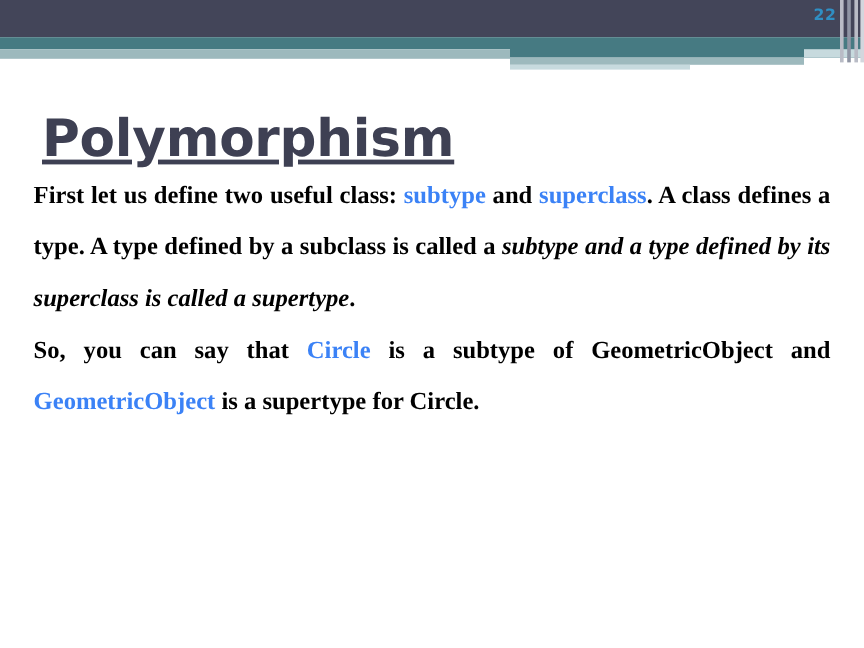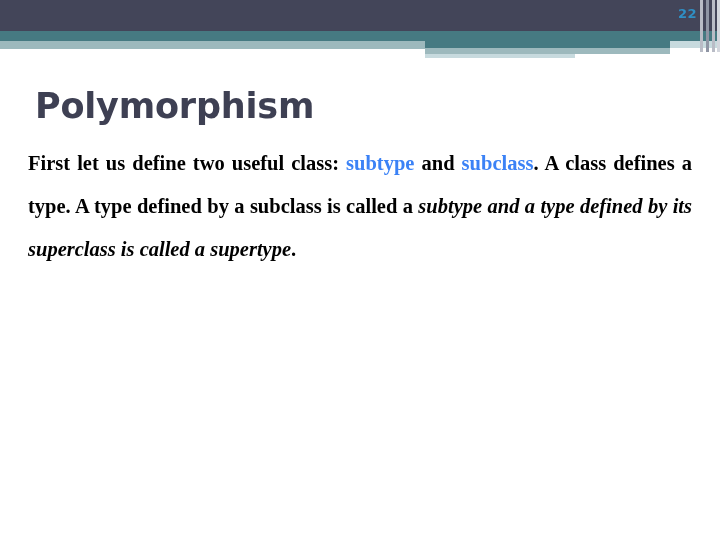--- a/index.html
+++ b/index.html
@@ -95,26 +95,27 @@
     letter-spacing: 0.5px;
     line-height: 1;
   }
 
   
   .slide-title {
     position: absolute;
     left: 35px;
     top: 64px;
     font-family: "DejaVu Sans", sans-serif;
-    font-size: 35px;
+    font-size: 43px;
     font-weight: bold;
     color: #3e4053;
     letter-spacing: -0.2px;
     line-height: 1.1;
     white-space: nowrap;
+    text-decoration: underline;
   }
 
   
   .slide-body {
     position: absolute;
     left: 28px;
     top: 142px;
     width: 664px;
     font-family: "Liberation Serif", serif;
     font-size: 20.5px;
@@ -146,14 +147,15 @@
   <div class="vbar vbar-a"></div>
   <div class="vbar vbar-b"></div>
   <div class="vbar vbar-c"></div>
   <div class="vbar vbar-d"></div>
   <div class="page-number">22</div>
 </div>
 
 <h1 class="slide-title">Polymorphism</h1>
 
 <div class="slide-body">
-  <p class="para"><span>First let us define two useful class: </span><span class="red">subtype</span><span> and </span><span class="red">subclass</span><span>. A class defines a type. A type defined by a subclass is called a </span><span class="ital">subtype and a type defined by its superclass is called a supertype</span><span>.</span></p>
+  <p class="para"><span>First let us define two useful class: </span><span class="red">subtype</span><span> and </span><span class="red">superclass</span><span>. A class defines a type. A type defined by a subclass is called a </span><span class="ital">subtype and a type defined by its superclass is called a supertype</span><span>.</span></p>
+  <p class="para"><span>So, you can say that </span><span class="red">Circle</span><span> is a subtype of GeometricObject and </span><span class="red">GeometricObject</span><span> is a supertype for Circle.</span></p>
 </div>
 
 </body></html>

